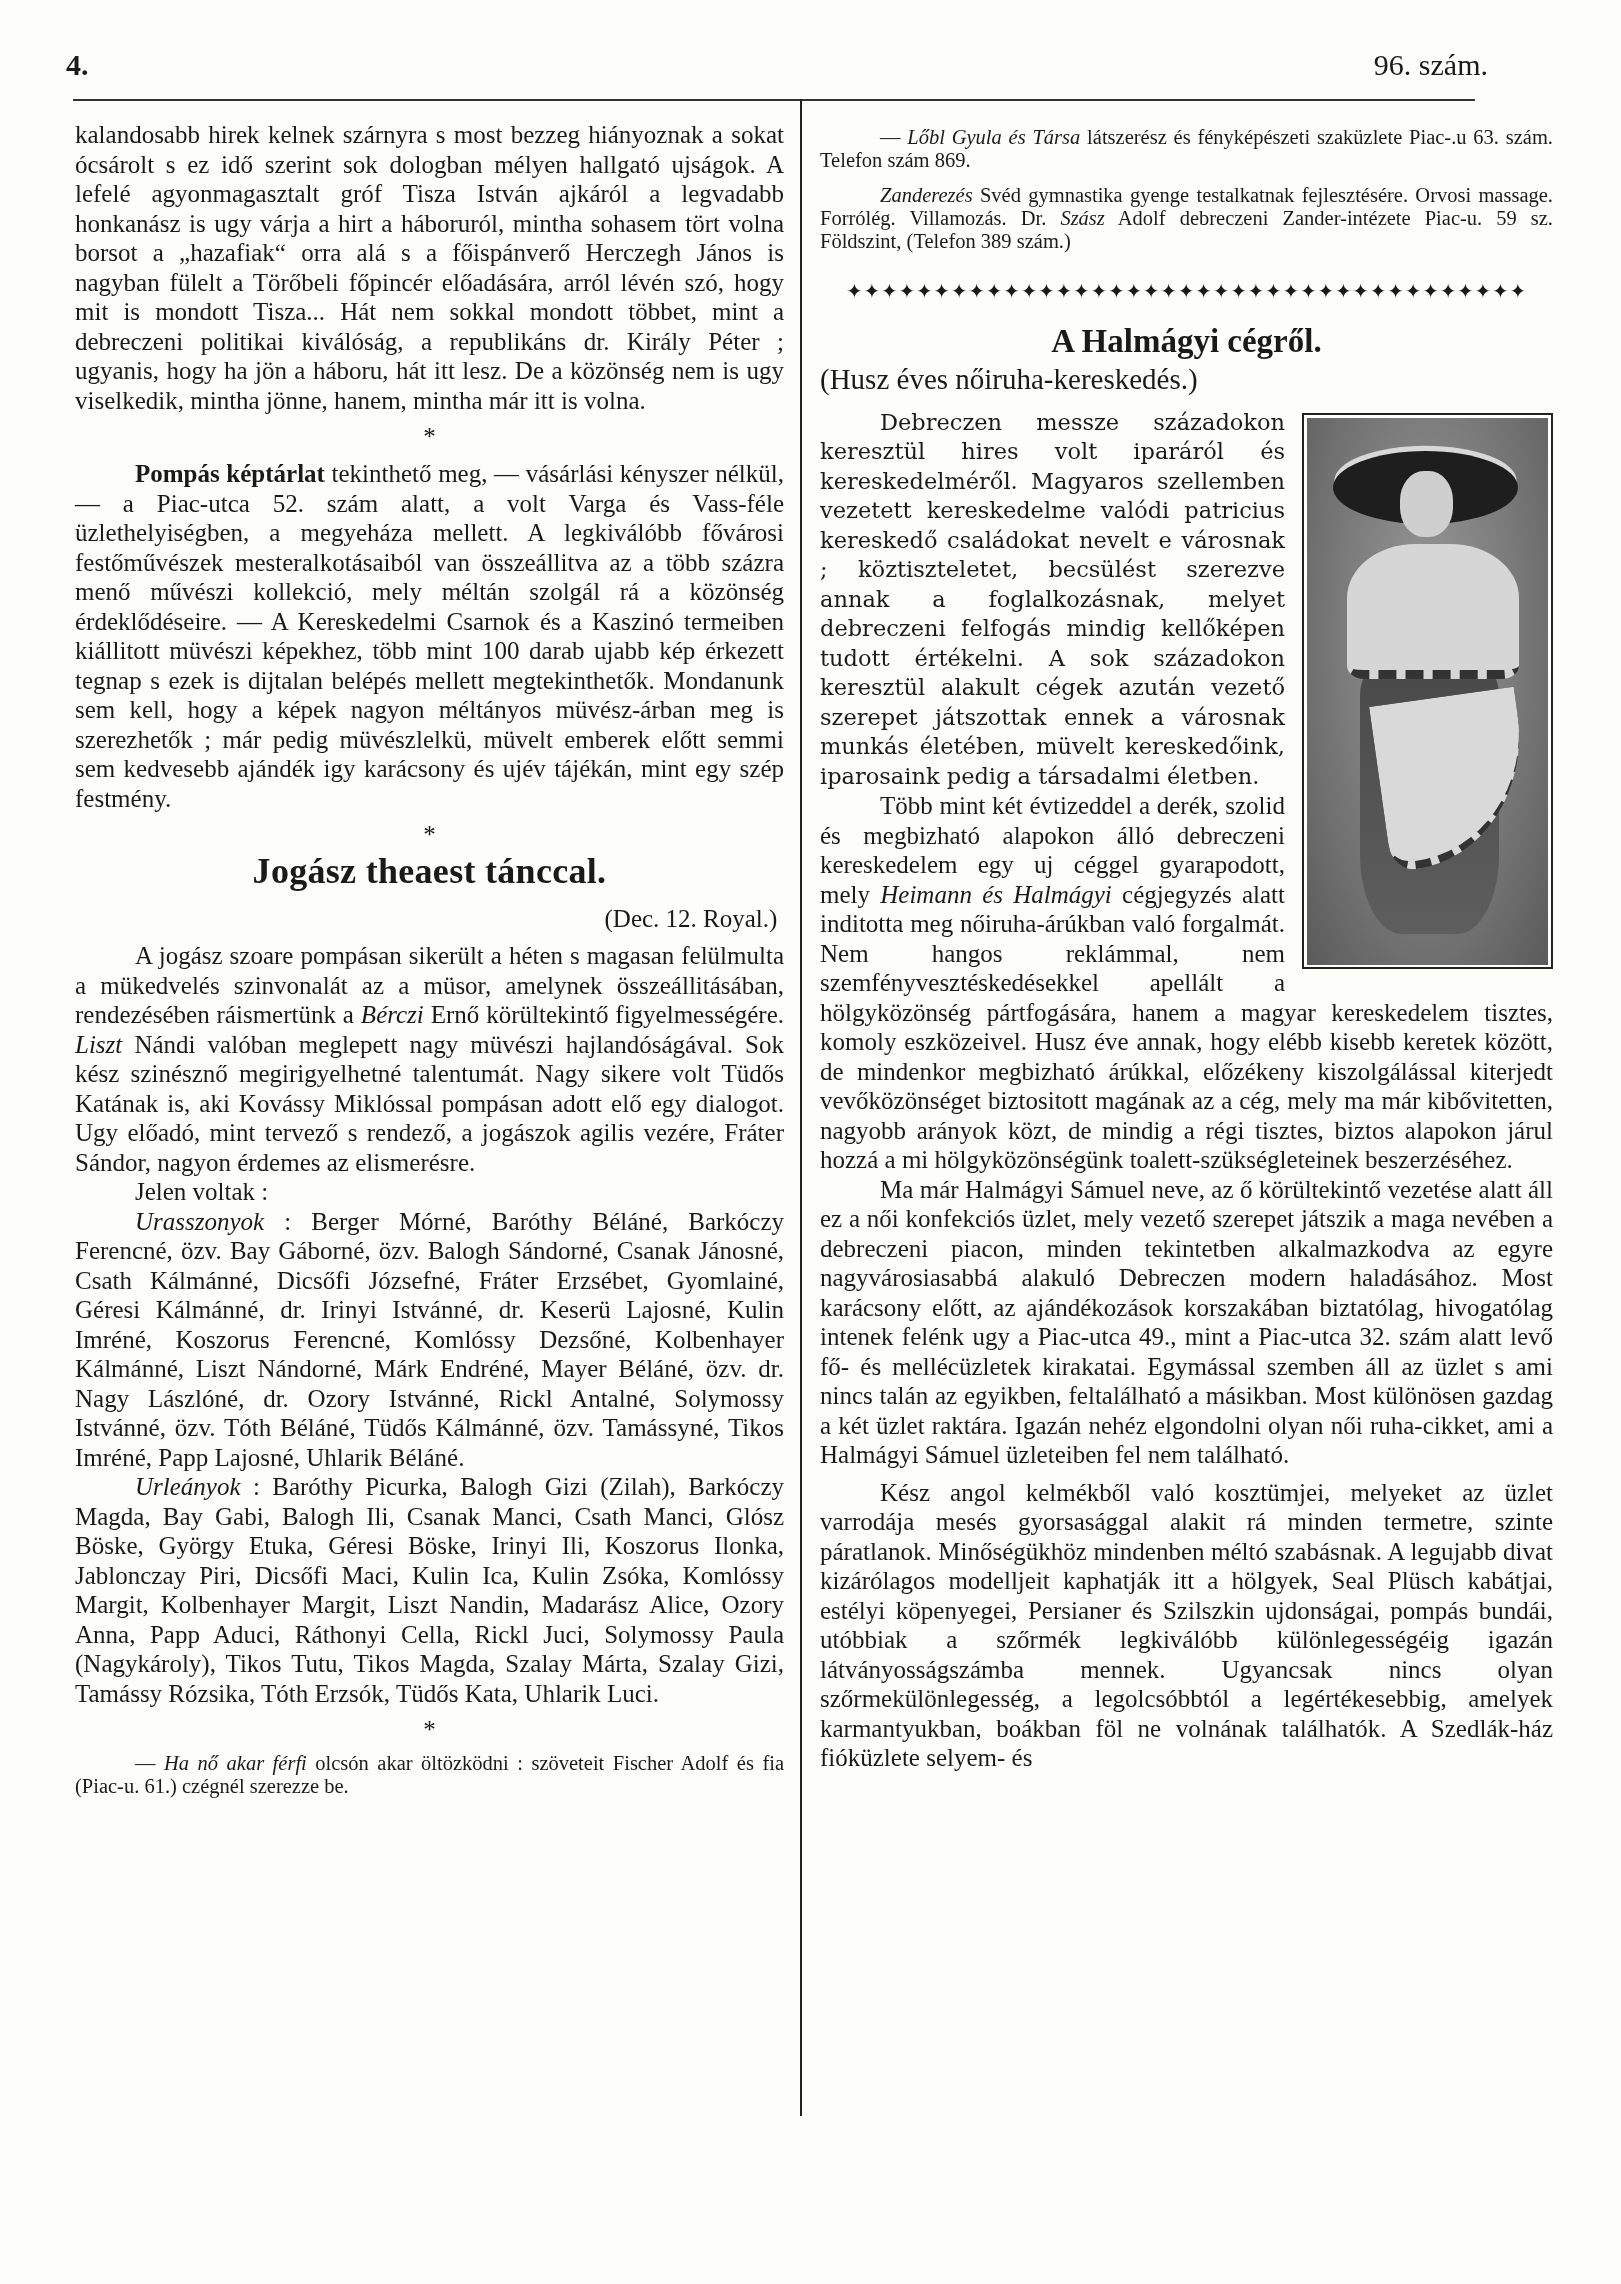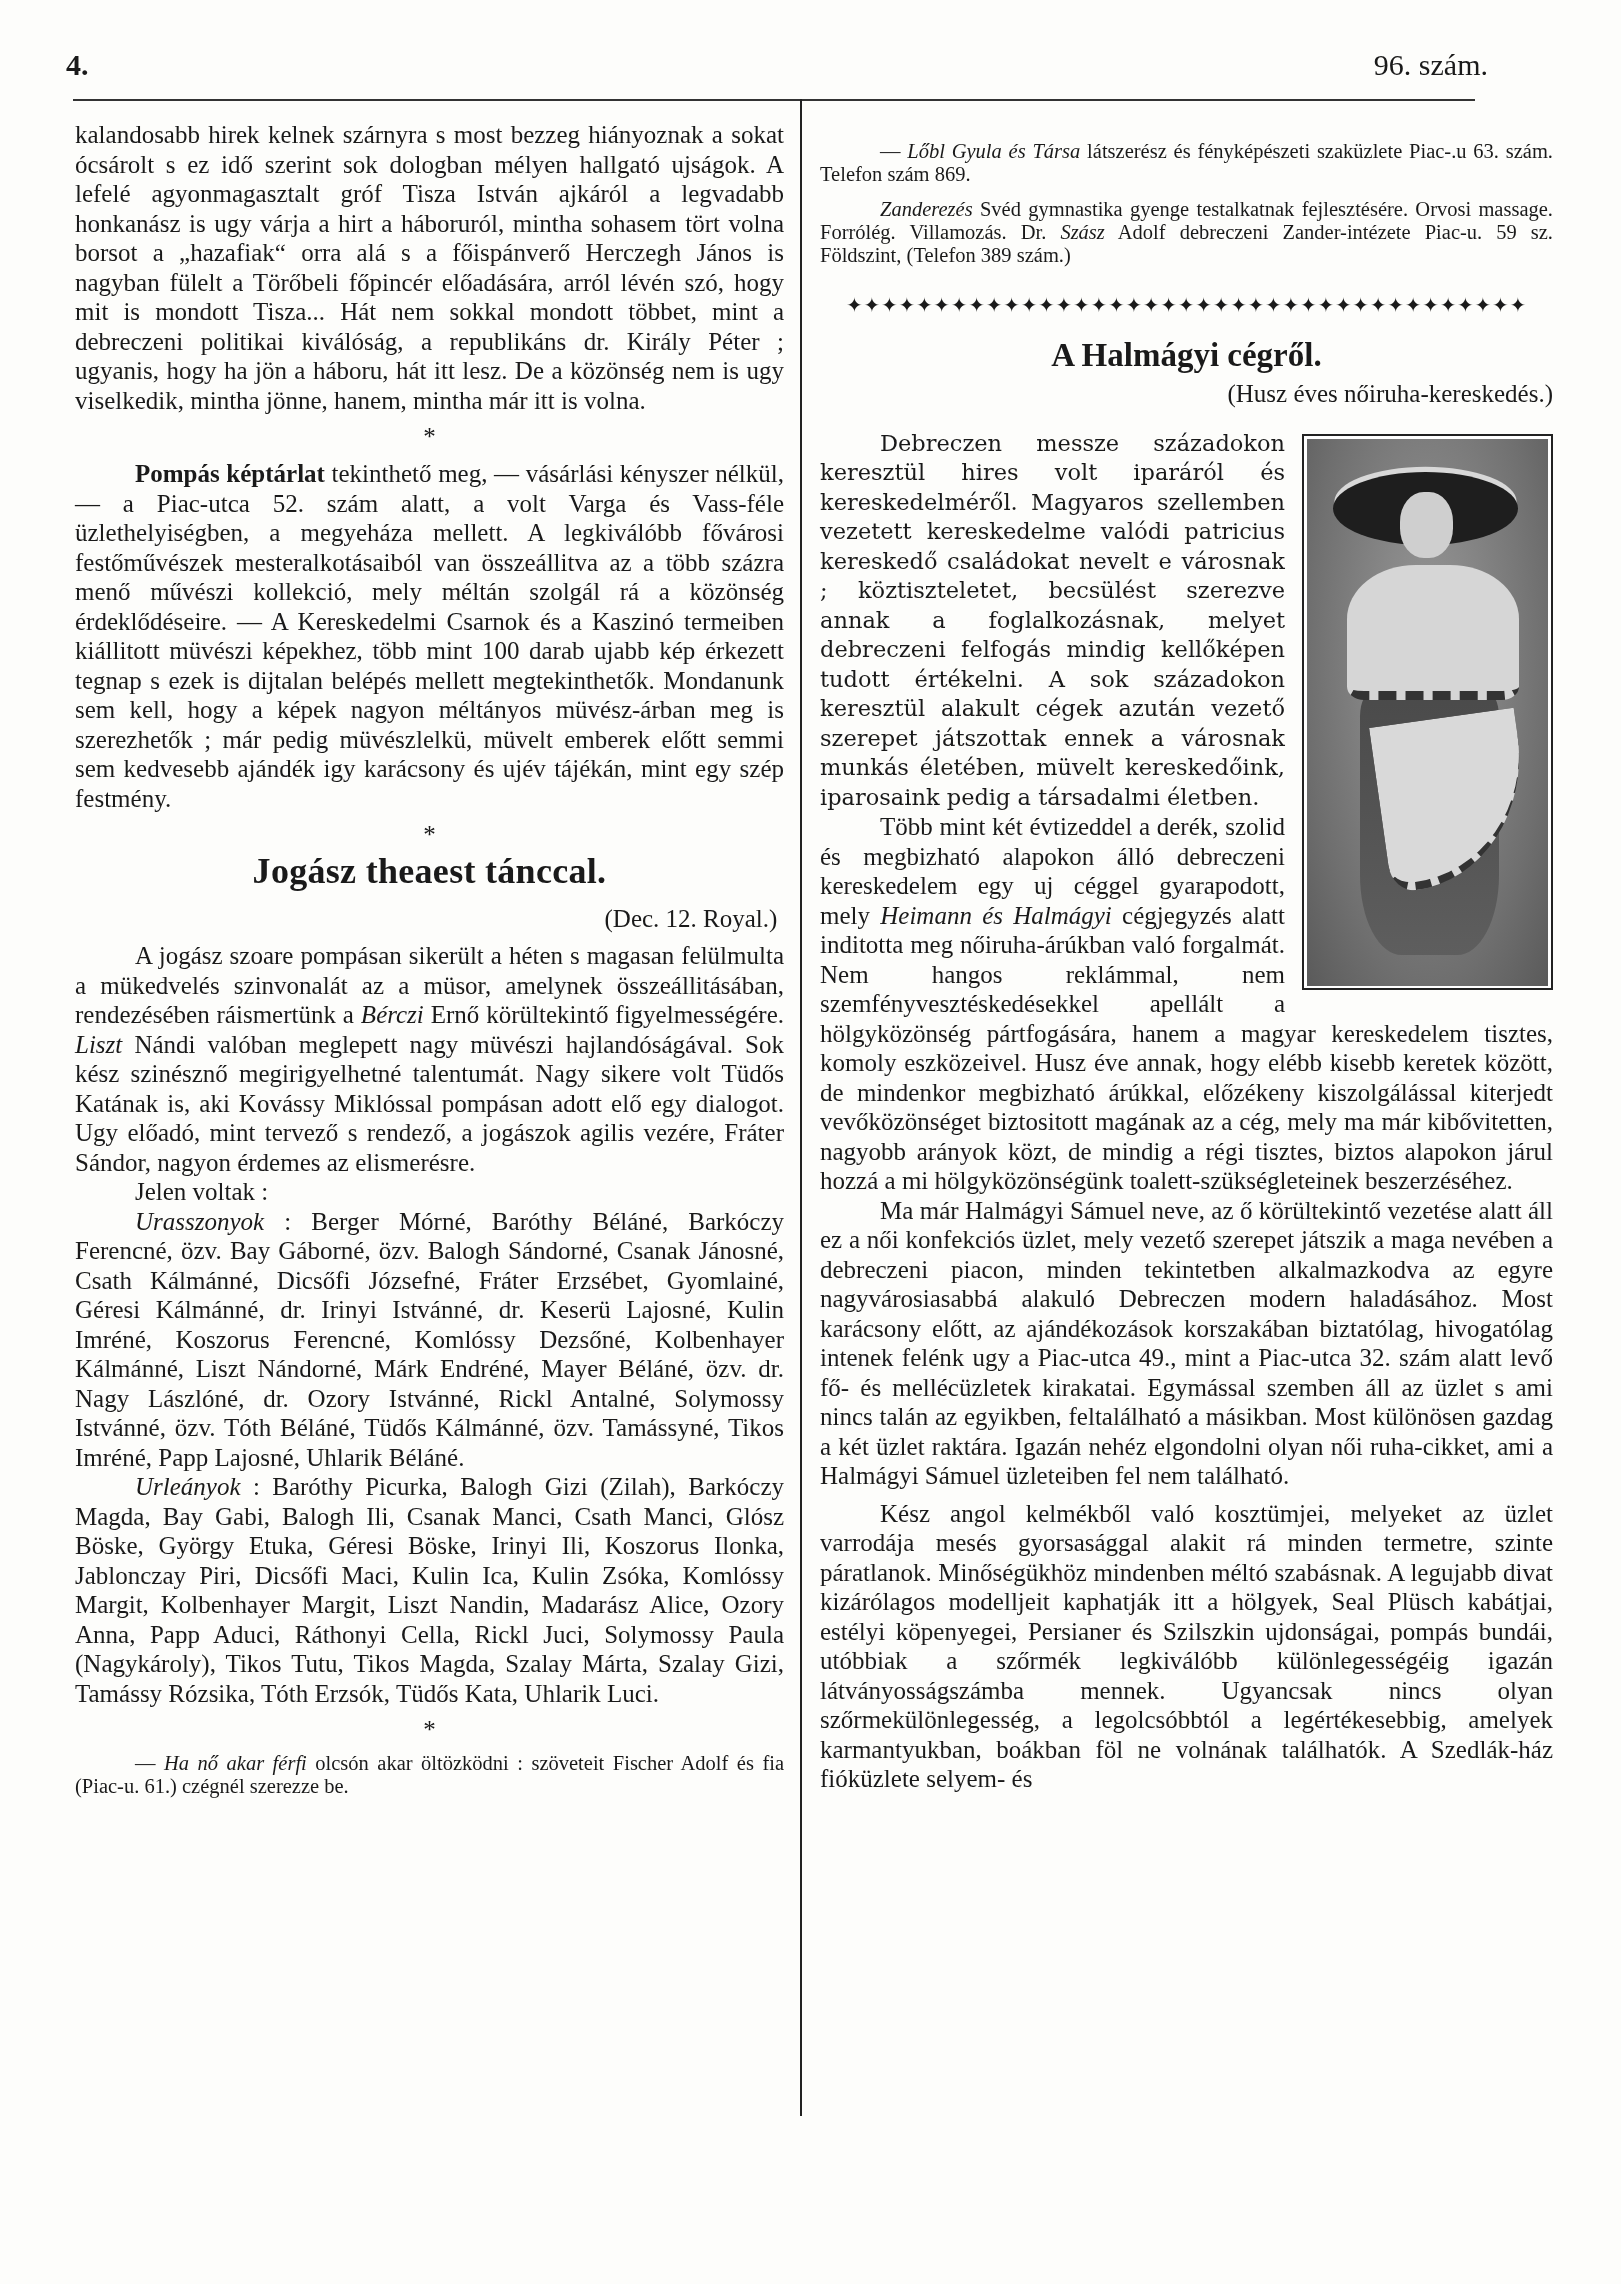--- a/index.html
+++ b/index.html
@@ -6,30 +6,30 @@
   body { width: 1621px; height: 2284px; position: relative; overflow: hidden;
          font-family: "Liberation Serif", "DejaVu Serif", serif; color: #1a1a1a; }
   .header { position: absolute; left: 66px; top: 40px; width: 1422px; height: 60px; }
   .header .pg { position: absolute; left: 0; top: 8px; font-size: 30px; font-weight: bold; }
   .header .title { position: absolute; left: 0; right: 0; top: 8px; text-align: center; font-size: 30px; letter-spacing: 0.7px; }
   .header .issue { position: absolute; right: 0; top: 8px; font-size: 30px; }
   .rule-top { position: absolute; left: 73px; top: 99px; width: 1402px; height: 0; border-top: 2px solid #333; }
   .col-divider { position: absolute; left: 800px; top: 99px; width: 0; height: 2017px; border-left: 2px solid #222; }
   .col { position: absolute; text-align: justify; font-size: 25px; line-height: 29.5px; }
   .col-left { left: 75px; top: 120px; width: 709px; }
-  .col-right { left: 820px; top: 140px; width: 733px; }
+  .col-right { left: 820px; top: 126px; width: 733px; }
   p { margin: 0; }
   .indent { text-indent: 60px; }
   .star { text-align: center; margin: 6.6px 0 8px 0; }
   .heading { text-align: center; font-weight: bold; font-size: 36px; margin: 4px 0 17px 0; letter-spacing: 0.3px; }
   .dateline { text-align: right; padding-right: 6.6px; margin-bottom: 8px; }
   .small { font-size: 20.5px; line-height: 23px; }
   .diamonds { font-size: 20px; letter-spacing: 0.7px; text-align: center; margin: 24px 0 20px 0; white-space: nowrap; overflow: hidden; }
   .art-title { text-align: center; font-weight: bold; font-size: 33px; margin: 6.6px 0 9.3px 0; }
-  .art-sub { text-align: right; font-size: 25px; margin-bottom: 20px; }
+  .art-sub { text-align: left; font-size: 29px; margin-bottom: 13px; }
   .photo-wrap { float: right; width: 251px; height: 556px; margin: 5.3px 0 8px 17px; border: 2.6px solid #222; padding: 2.6px; box-sizing: border-box; background: #fff; }
   .photo { width: 100%; height: 100%; background: radial-gradient(ellipse at 50% 40%, #9a9a9a, #6f6f6f 70%, #5a5a5a); position: relative; overflow: hidden; }
   .photo .hat { position: absolute; left: 26.5px; top: 33px; width: 185px; height: 73px; border-radius: 50%; background: #1e1e1e; box-shadow: 0 -6.6px 0 -1.3px #d8d8d8; }
   .photo .face { position: absolute; left: 93px; top: 53px; width: 53px; height: 66px; border-radius: 45%; background: #cfcfcf; }
   .photo .cape { position: absolute; left: 40px; top: 126px; width: 172px; height: 126px; border-radius: 40% 40% 10% 10%; background: #d6d6d6; border-bottom: 9.3px dashed #333; }
   .photo .skirt { position: absolute; left: 53px; top: 251px; width: 139px; height: 265px; background: linear-gradient(#4a4a4a, #5e5e5e); border-radius: 10% 10% 30% 30%; }
   .photo .fan { position: absolute; left: 73px; top: 278px; width: 146px; height: 159px; background: #d9d9d9; border-radius: 0 0 100% 20%; border-bottom: 8px dashed #333; transform: rotate(-8deg); }
   .bold { font-weight: bold; }
   .ital { font-style: italic; }
 </style>

